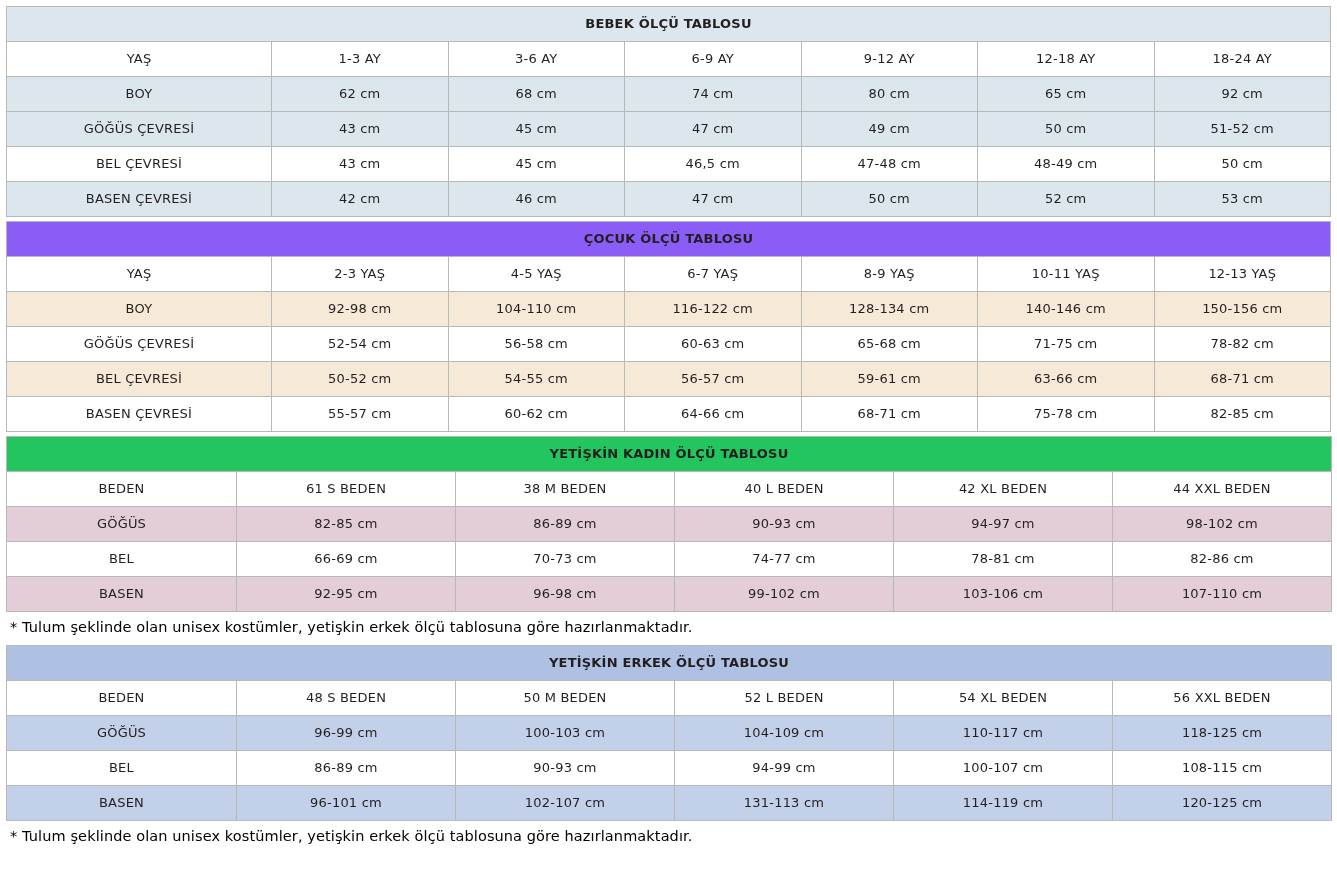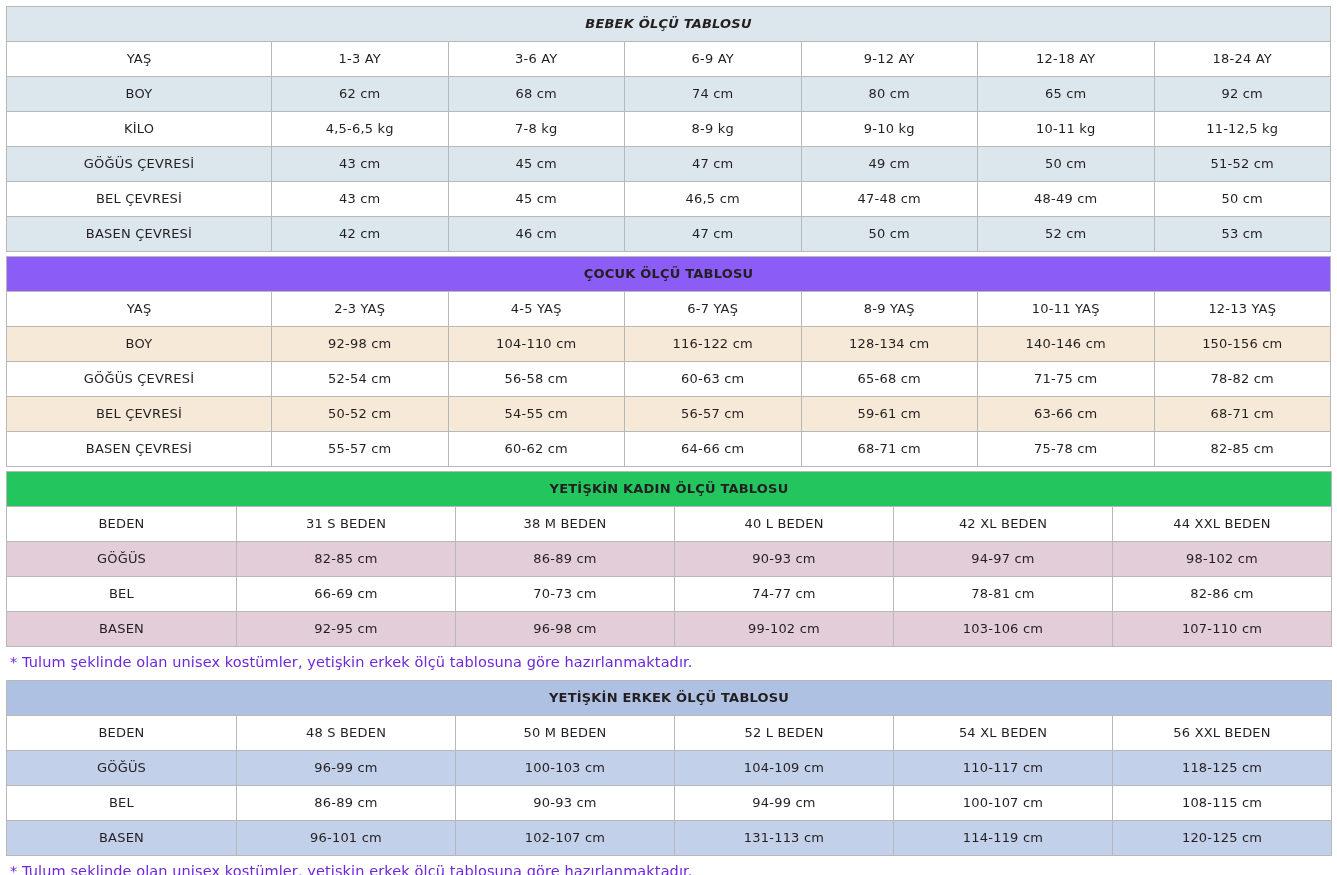--- a/index.html
+++ b/index.html
@@ -40,21 +40,21 @@
     height: 40px;
     letter-spacing: 0.4px;
   }
   
   .cols7 col.c0 { width: 265px; }
   .cols7 col.cx { width: 176.5px; }
   .cols6 col.c0 { width: 230px; }
   .cols6 col.cx { width: 219px; }
 
   
-  .t-baby .title-cell { background: #dce6ed; font-style: italic; }
+  .t-baby .title-cell { background: #dce6ed; }
   .t-baby .row-alt td { background: #dce6ed; }
   .t-baby .row-plain td { background: #ffffff; }
 
   
   .t-child .title-cell { background: #8b5cf6; }
   .t-child .row-alt td { background: #f6e9d7; }
   .t-child .row-plain td { background: #ffffff; }
 
   
   .t-women .title-cell { background: #22c55e; }
@@ -63,21 +63,21 @@
 
   
   .t-men .title-cell { background: #afc1e3; }
   .t-men .row-alt td { background: #c3d0ea; }
   .t-men .row-plain td { background: #ffffff; }
 
   .footnote {
     font-size: 14.5px;
     padding: 3px 2px 6px 4px;
     margin: 0 0 4px 0;
-    color: #6d28d9;
+    color: #000000;
     letter-spacing: 0.1px;
   }
 </style>
 </head>
 <body>
 
 <div class="page">
   <div id="tables-root">
       <div>
         <table class="size-table t-baby cols7">
@@ -105,29 +105,20 @@
             </tr>
             <tr class="row-alt">
               <td>BOY</td>
               <td>62 cm</td>
               <td>68 cm</td>
               <td>74 cm</td>
               <td>80 cm</td>
               <td>65 cm</td>
               <td>92 cm</td>
             </tr>
-            <tr class="row-plain">
-              <td>KİLO</td>
-              <td>4,5-6,5 kg</td>
-              <td>7-8 kg</td>
-              <td>8-9 kg</td>
-              <td>9-10 kg</td>
-              <td>10-11 kg</td>
-              <td>11-12,5 kg</td>
-            </tr>
             <tr class="row-alt">
               <td>GÖĞÜS ÇEVRESİ</td>
               <td>43 cm</td>
               <td>45 cm</td>
               <td>47 cm</td>
               <td>49 cm</td>
               <td>50 cm</td>
               <td>51-52 cm</td>
             </tr>
             <tr class="row-plain">
@@ -223,21 +214,21 @@
             <col class="cx">
             <col class="cx">
             <col class="cx">
           </colgroup>
           <tbody>
             <tr>
               <td class="title-cell" colspan="6">YETİŞKİN KADIN ÖLÇÜ TABLOSU</td>
             </tr>
             <tr class="row-plain">
               <td>BEDEN</td>
-              <td>31 S BEDEN</td>
+              <td>61 S BEDEN</td>
               <td>38 M BEDEN</td>
               <td>40 L BEDEN</td>
               <td>42 XL BEDEN</td>
               <td>44 XXL BEDEN</td>
             </tr>
             <tr class="row-alt">
               <td>GÖĞÜS</td>
               <td>82-85 cm</td>
               <td>86-89 cm</td>
               <td>90-93 cm</td>

